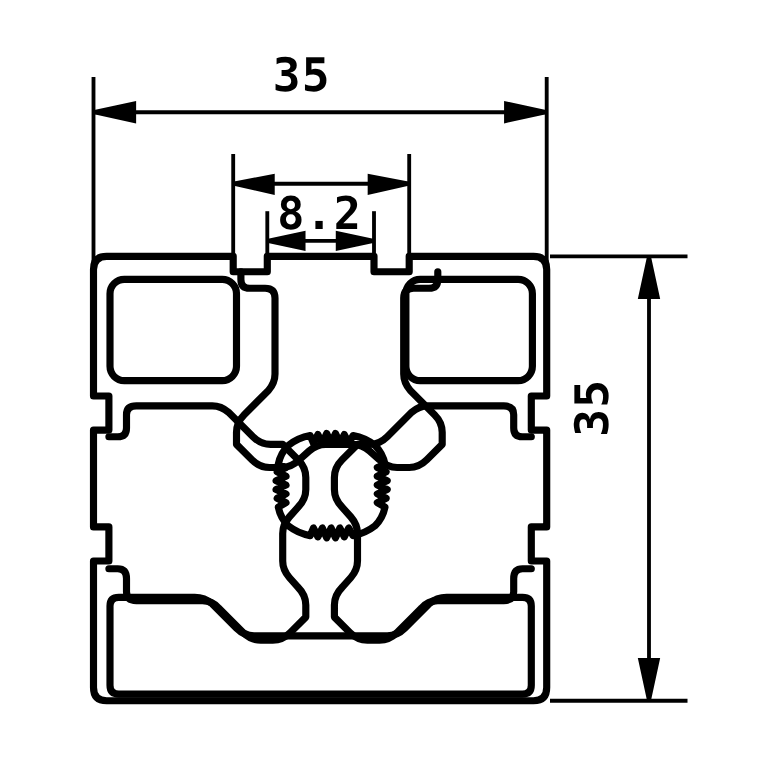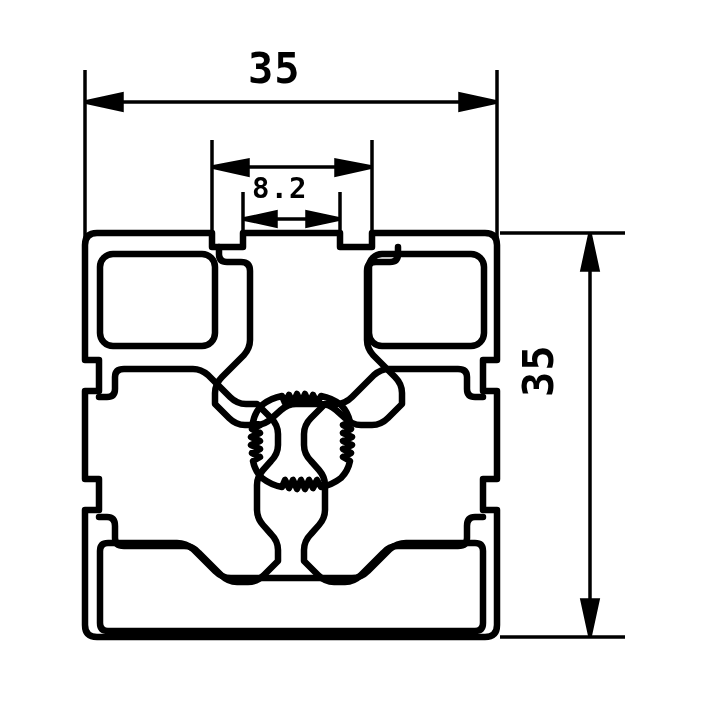--- a/index.html
+++ b/index.html
@@ -42,21 +42,21 @@
     font-size: 42px;
   }
   #lbl-slot {
     left: 242px;
     top: 120px;
     font-size: 33px;
   }
   #lbl-core {
     left: 252px;
     top: 174px;
-    font-size: 29px;
+    font-size: 41px;
   }
   #lbl-height {
     left: 518px;
     top: 397px;
     font-size: 42px;
     transform: rotate(-90deg);
     transform-origin: left top;
   }
 </style>
 </head>

